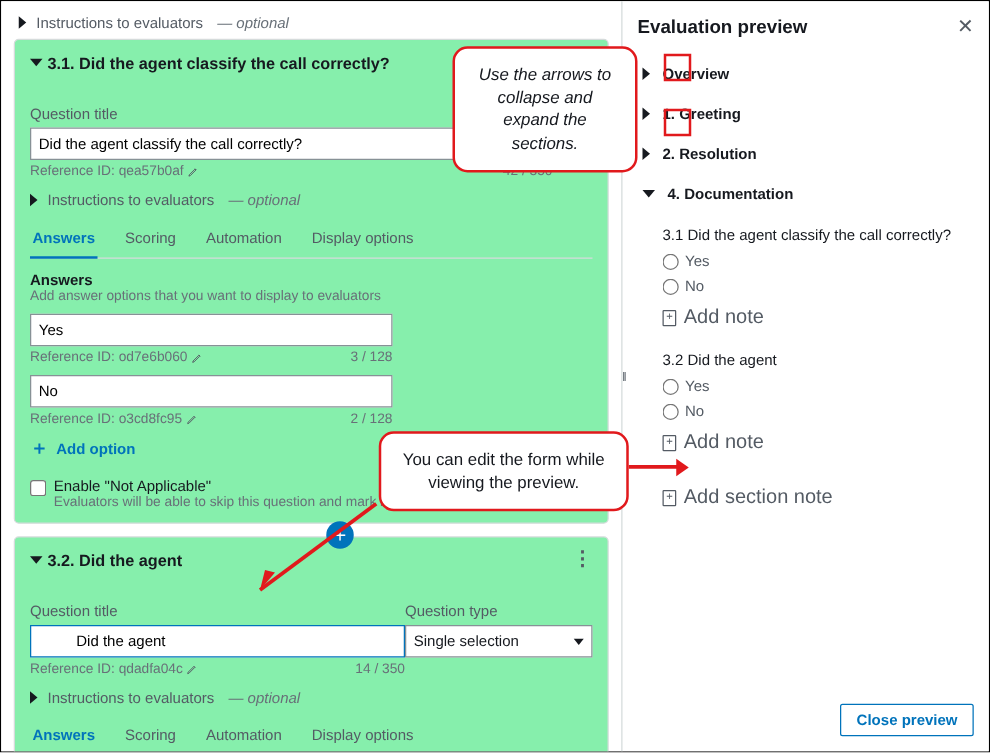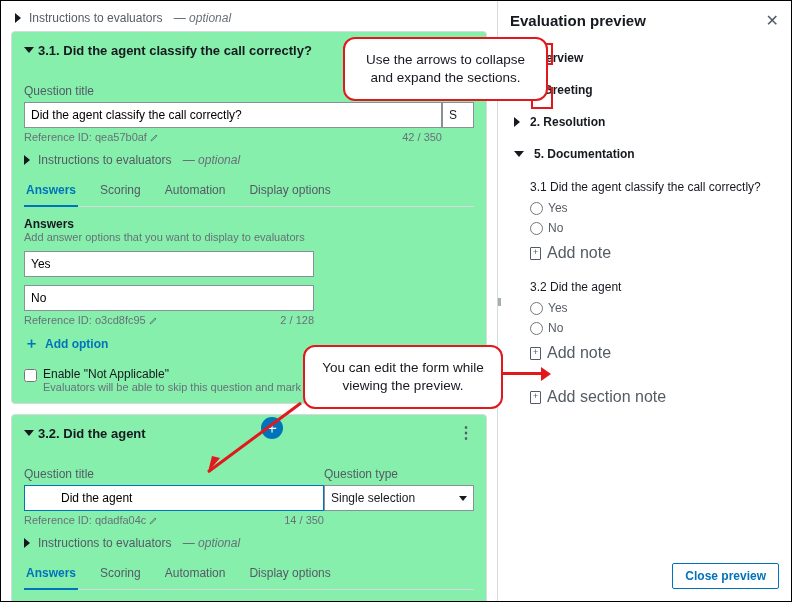--- a/index.html
+++ b/index.html
@@ -128,20 +128,29 @@
           <div class="tab">Scoring</div>
           <div class="tab">Automation</div>
           <div class="tab">Display options</div>
         </div>
 
         <div class="answers-title">Answers</div>
         <div class="answers-sub">Add answer options that you want to display to evaluators</div>
 
         <div class="ansbox">
           <input class="input" value="Yes" style="">
+          <div class="refrow">
+            <span>
+                <span>Reference ID: od7e6b060</span>
+              <svg class="pen pencil" viewBox="0 0 24 24">
+                  <path d="M3 21l3-1 12-12-2-2L4 18l-1 3zM16 5l3 3" stroke-width="2"></path>
+                </svg>
+            </span>
+            <span>3 / 128</span>
+          </div>
         </div>
 
         <div class="ansbox" style="margin-top:8px;">
           <input class="input" value="No" style="">
           <div class="refrow">
             <span>
                 <span>Reference ID: o3cd8fc95</span>
               <svg class="pen pencil" viewBox="0 0 24 24">
                   <path d="M3 21l3-1 12-12-2-2L4 18l-1 3zM16 5l3 3" stroke-width="2"></path>
                 </svg>
@@ -226,21 +235,21 @@
     <div class="sec-row">
       <span class="tri right"></span>
       <span>1. Greeting</span>
     </div>
     <div class="sec-row">
       <span class="tri right"></span>
       <span>2. Resolution</span>
     </div>
     <div class="sec-row">
       <span class="tri down"></span>
-      <span>5. Documentation</span>
+      <span>4. Documentation</span>
     </div>
 
     <div style="margin-top:6px;">
       <div class="sub-q">3.1 Did the agent classify the call correctly?</div>
       <label class="radio-row">
           <input type="radio" name="p1" style="">
           <span>Yes</span>
         </label>
       <label class="radio-row">
           <input type="radio" name="p1" style="">
@@ -273,21 +282,21 @@
         <span>Add section note</span>
     </div>
 
     <button class="btn btn-close-preview">Close preview</button>
   </div>
 
   <div class="add-between" style="top:416px;">＋</div>
 
   <div class="handle">ll</div>
 
-  <div class="callout" style="left:342px; top:36px; width:205px;">Use the arrows to collapse and expand the sections.</div>
+  <div class="callout" style="left:361px; top:36px; width:148px;font-style:italic;">Use the arrows to collapse and expand the sections.</div>
   <div class="redbox" style="left:530px; top:42px; width:22px; height:22px;"></div>
   <div class="redbox" style="left:530px; top:86px; width:22px; height:22px;"></div>
 
   <div class="callout" style="left:302px; top:344px; width:200px;">You can edit the form while viewing the preview.</div>
   <div class="arrow right" style="left:502px; top:371px; width:40px;"></div>
   <div style="position:absolute; left:195px; top:399px; width:108px; height:78px; z-index:18;">
     <svg width="108" height="78">
         <line x1="105" y1="3" x2="12" y2="72" stroke="#e1191c" stroke-width="3"></line>
         <polygon points="12,72 24,58 16,56" fill="#e1191c"></polygon>
       </svg>

